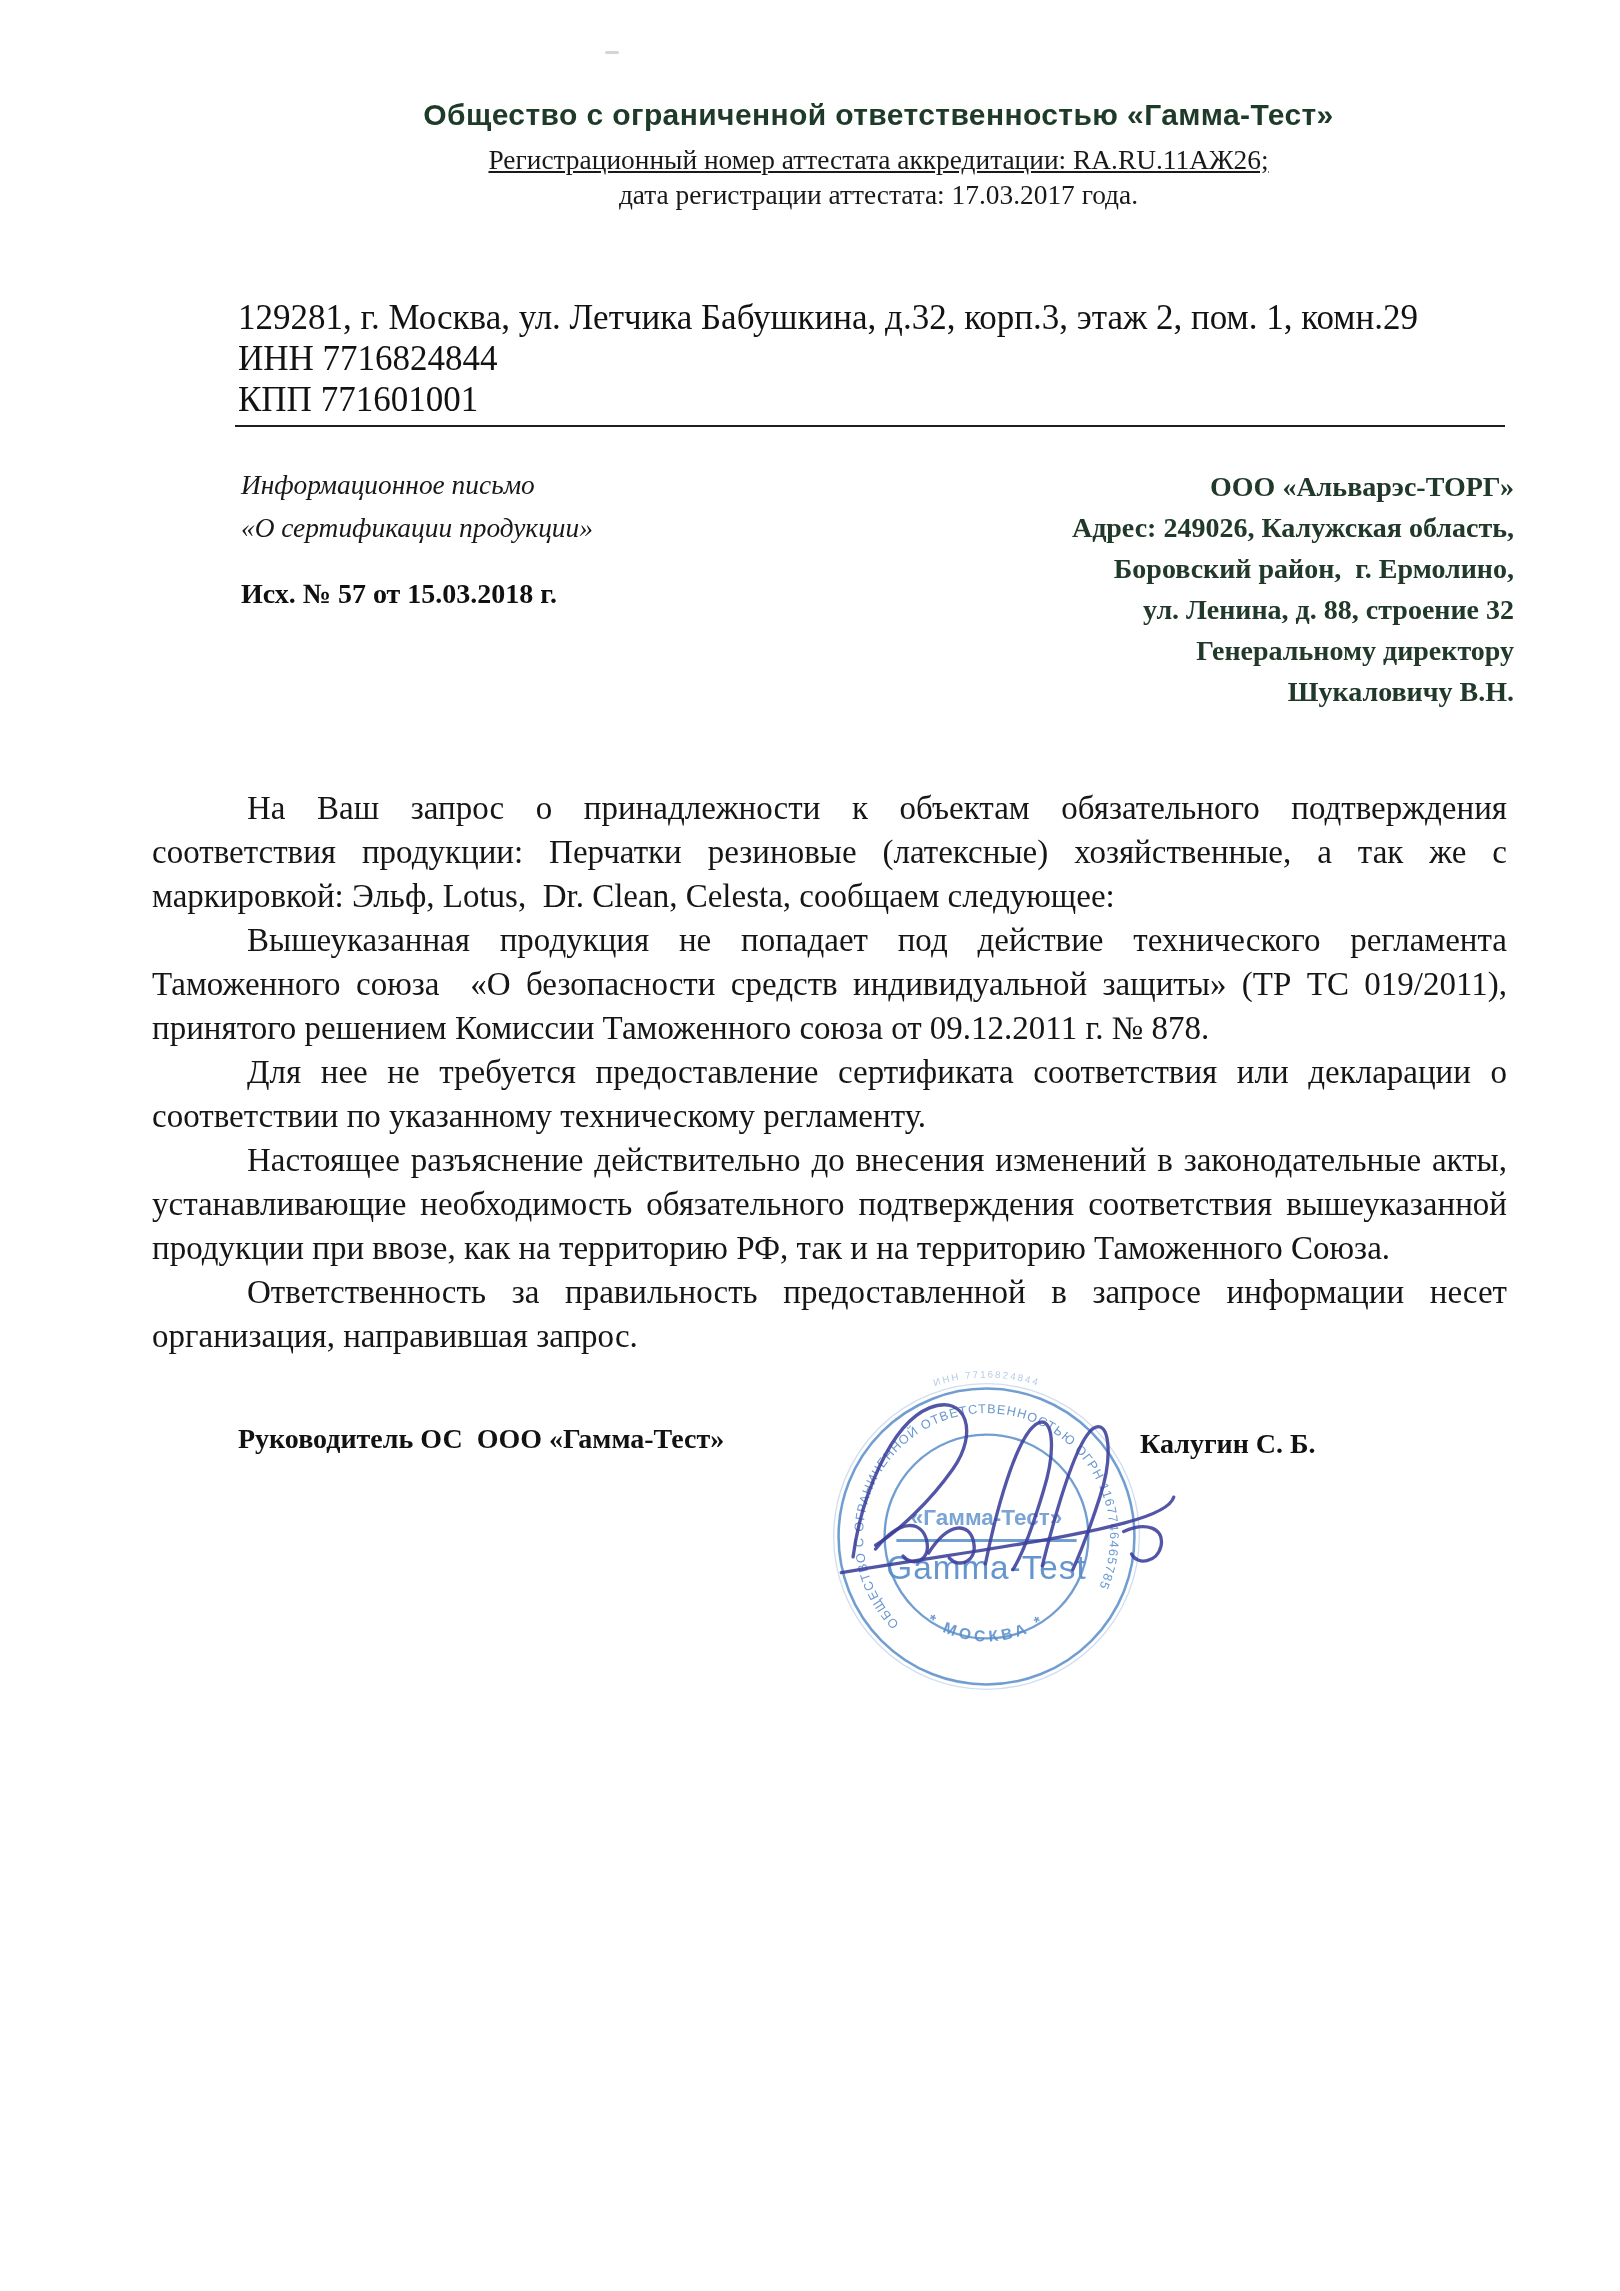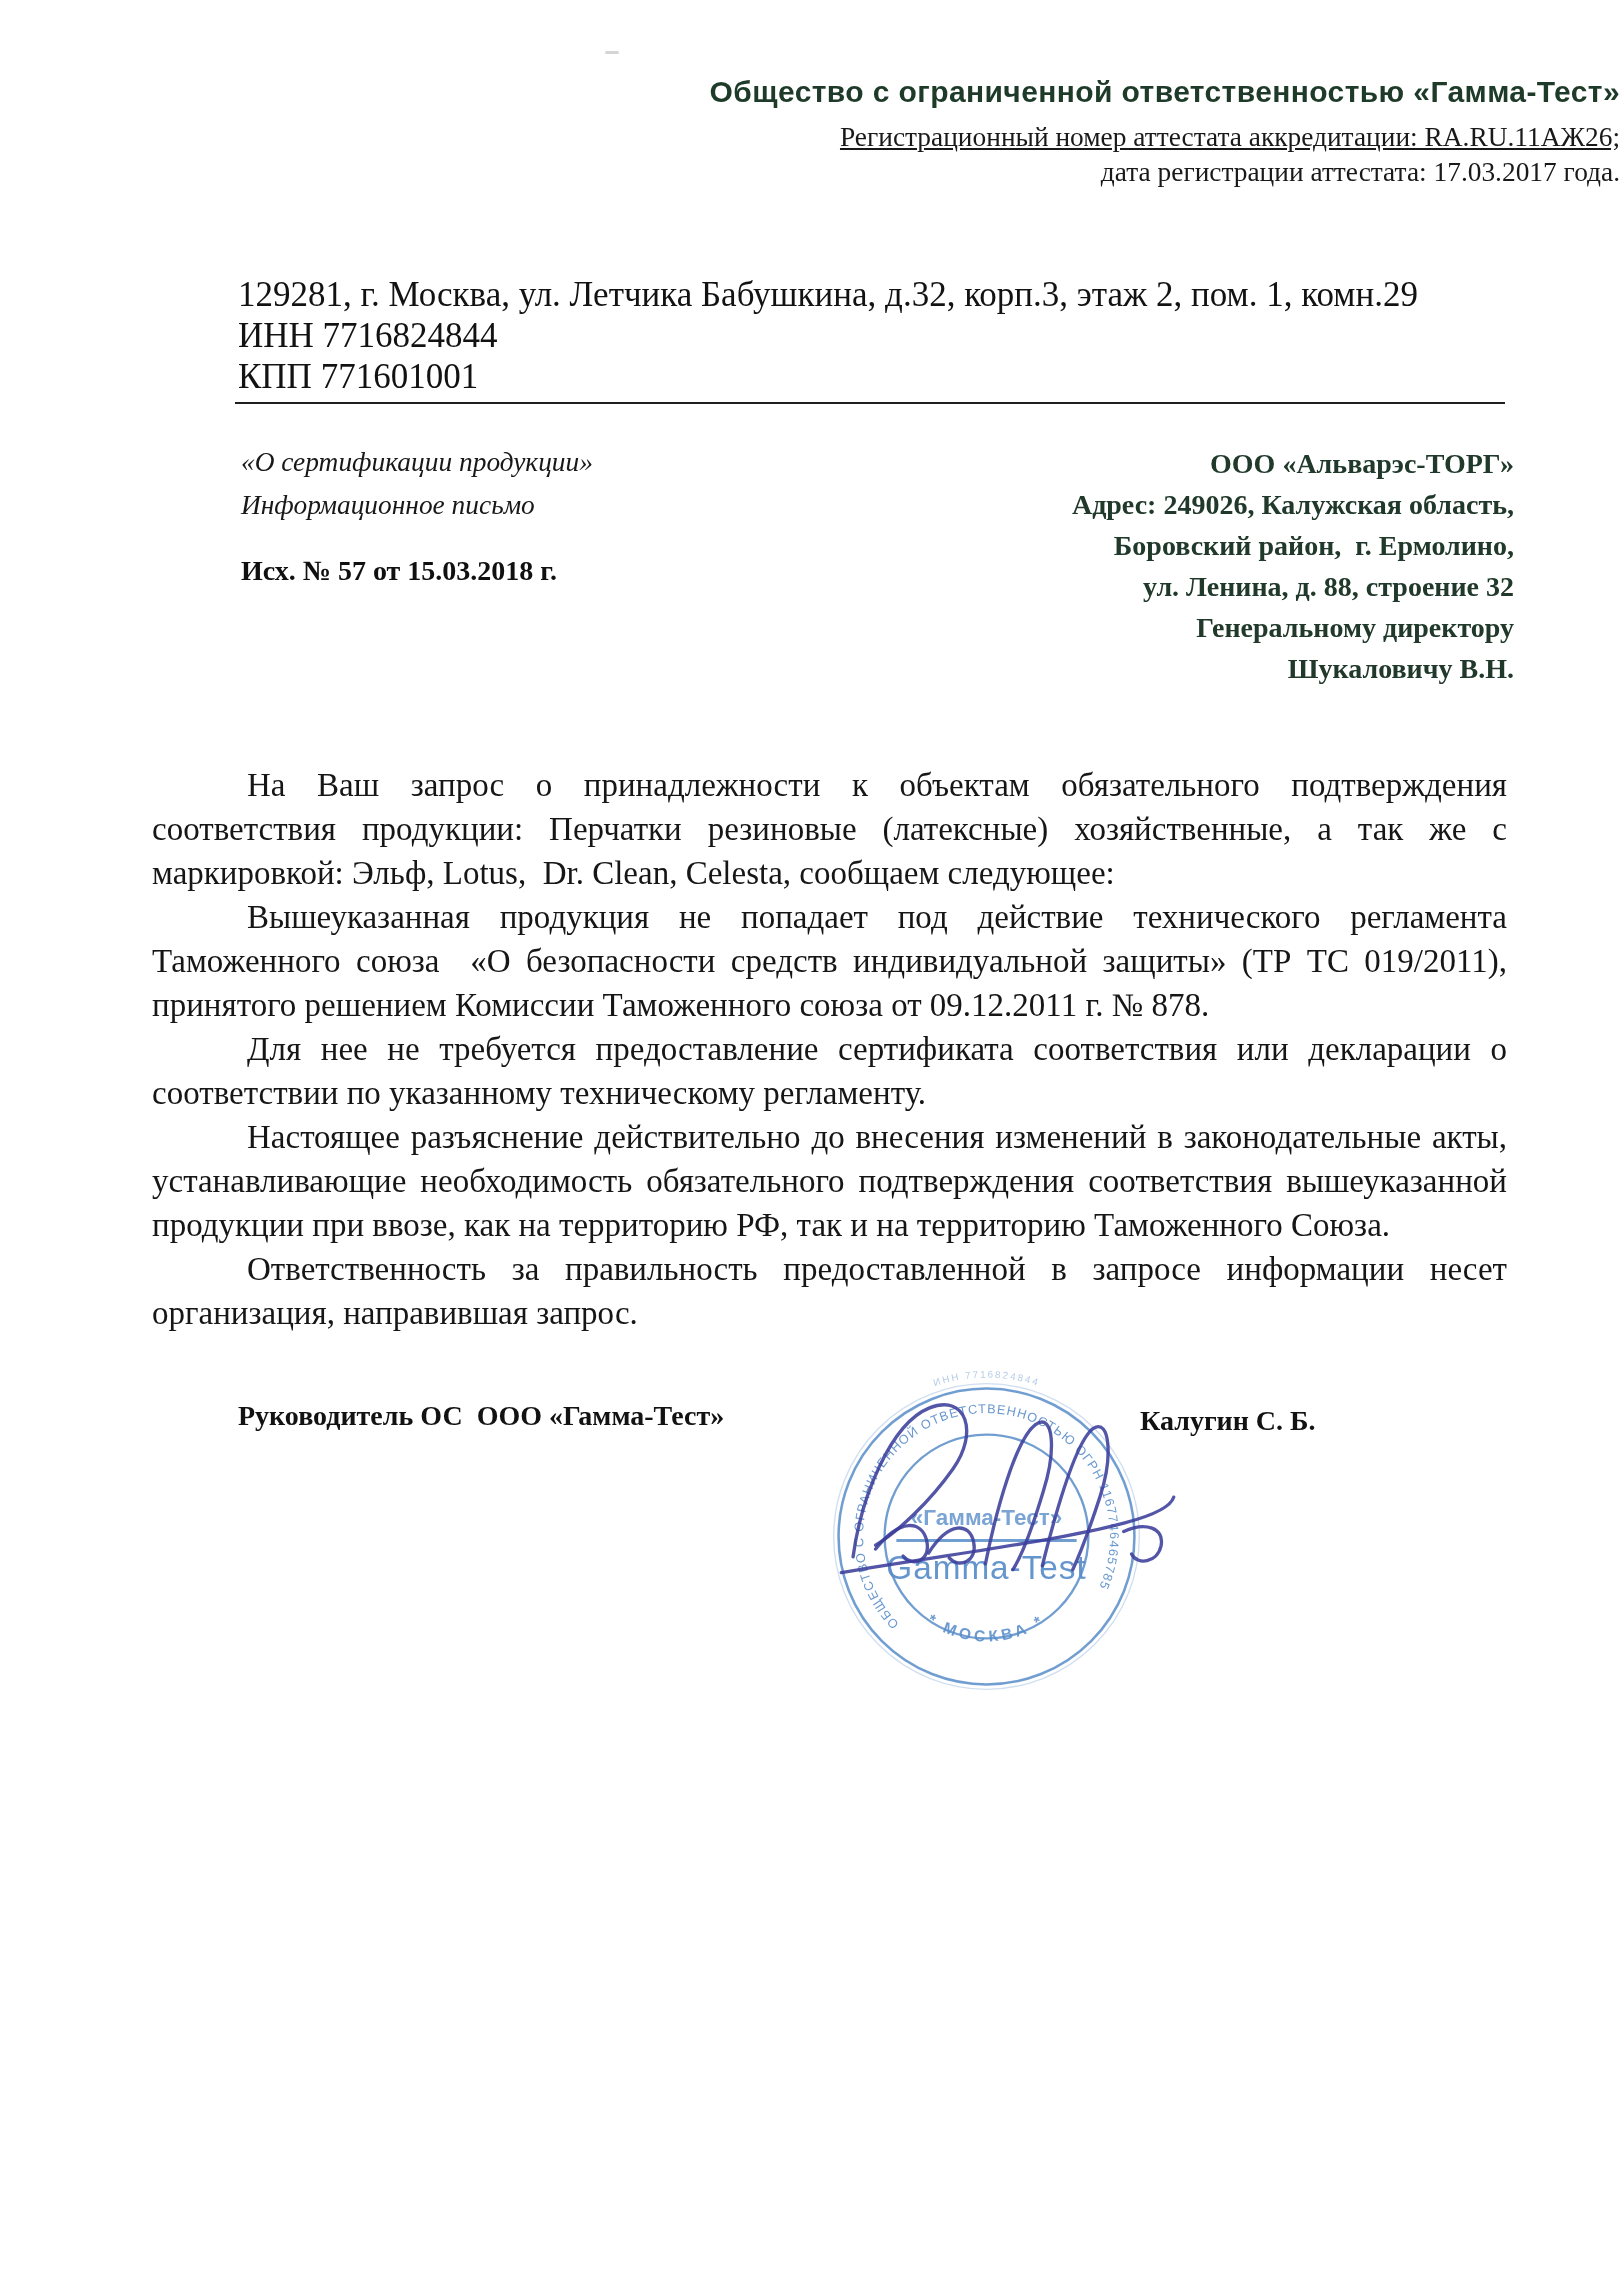--- a/index.html
+++ b/index.html
@@ -6,21 +6,21 @@
   html, body { background: #ffffff; }
   .page {
     width: 1620px; height: 2292px;
     background: #ffffff;
     position: relative;
     font-family: "Liberation Serif", serif;
     color: var(--body-text, #161616);
     overflow: hidden;
   }
   
-  .letterhead { padding-top: 72px; padding-left: 137px; text-align: right; }
+  .letterhead { padding-top: 95px; padding-left: 137px; text-align: center; }
   .company-title {
     font-family: "Liberation Sans", sans-serif;
     font-weight: 700;
     font-size: 30px;
     line-height: 39px;
     letter-spacing: 0.4px;
     color: var(--title-green, #1e3a28);
   }
   .head-sub {
     font-size: 27.4px;
@@ -121,22 +121,22 @@
   <div class="sender">
     <div>129281, г. Москва, ул. Летчика Бабушкина, д.32, корп.3, этаж 2, пом. 1, комн.29</div>
     <div>ИНН 7716824844</div>
     <div>КПП 771601001</div>
   </div>
 
   <hr class="divider">
 
   <div class="meta">
     <div class="lettertype">
+      <div>Информационное письмо</div>
       <div>«О сертификации продукции»</div>
-      <div>Информационное письмо</div>
     </div>
     <div class="outgoing">Исх. № 57 от 15.03.2018 г.</div>
     <div class="recipient">
       <div>ООО «Альварэс-ТОРГ»</div>
       <div>Адрес: 249026, Калужская область,</div>
       <div>Боровский район, &nbsp;г. Ермолино,</div>
       <div>ул. Ленина, д. 88, строение 32</div>
       <div>Генеральному директору</div>
       <div>Шукаловичу В.Н.</div>
     </div>

